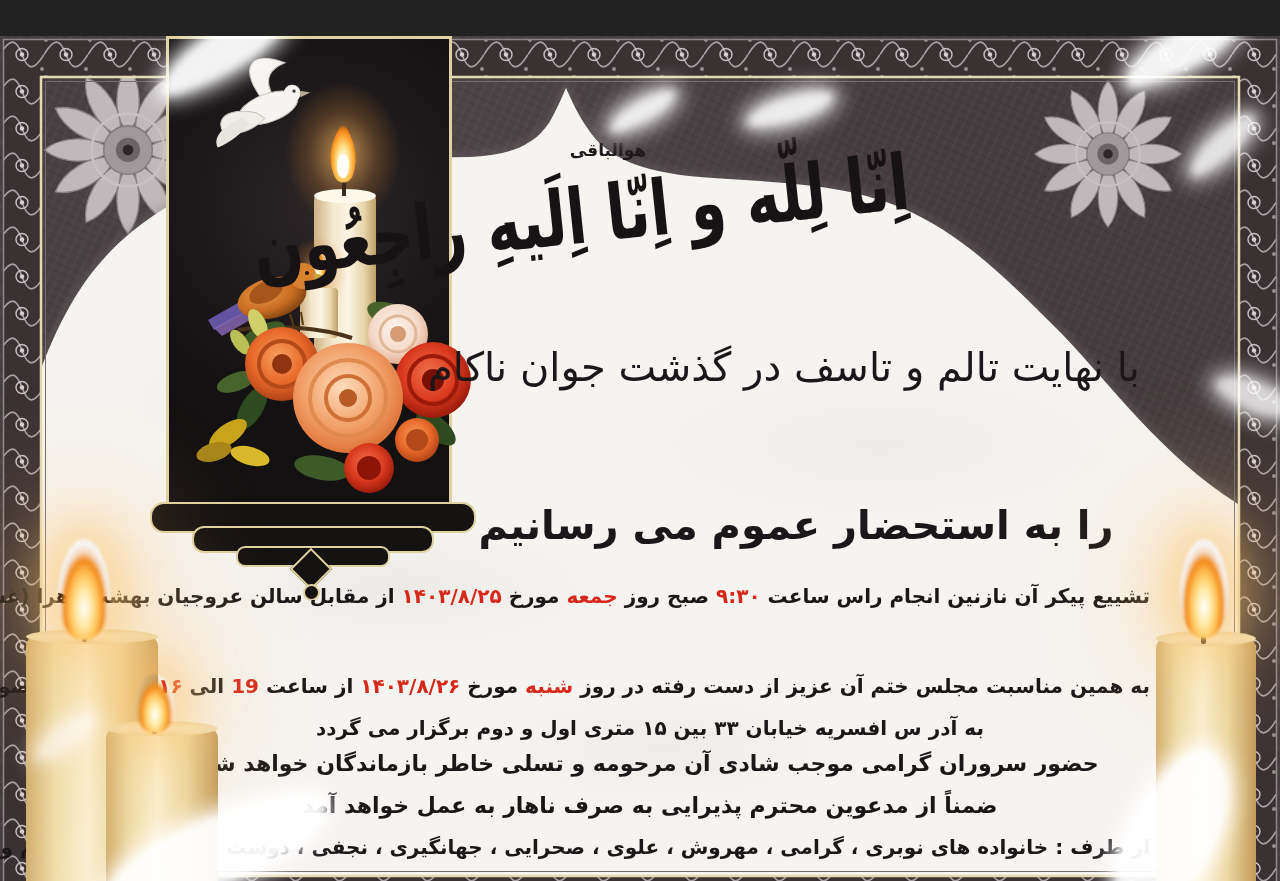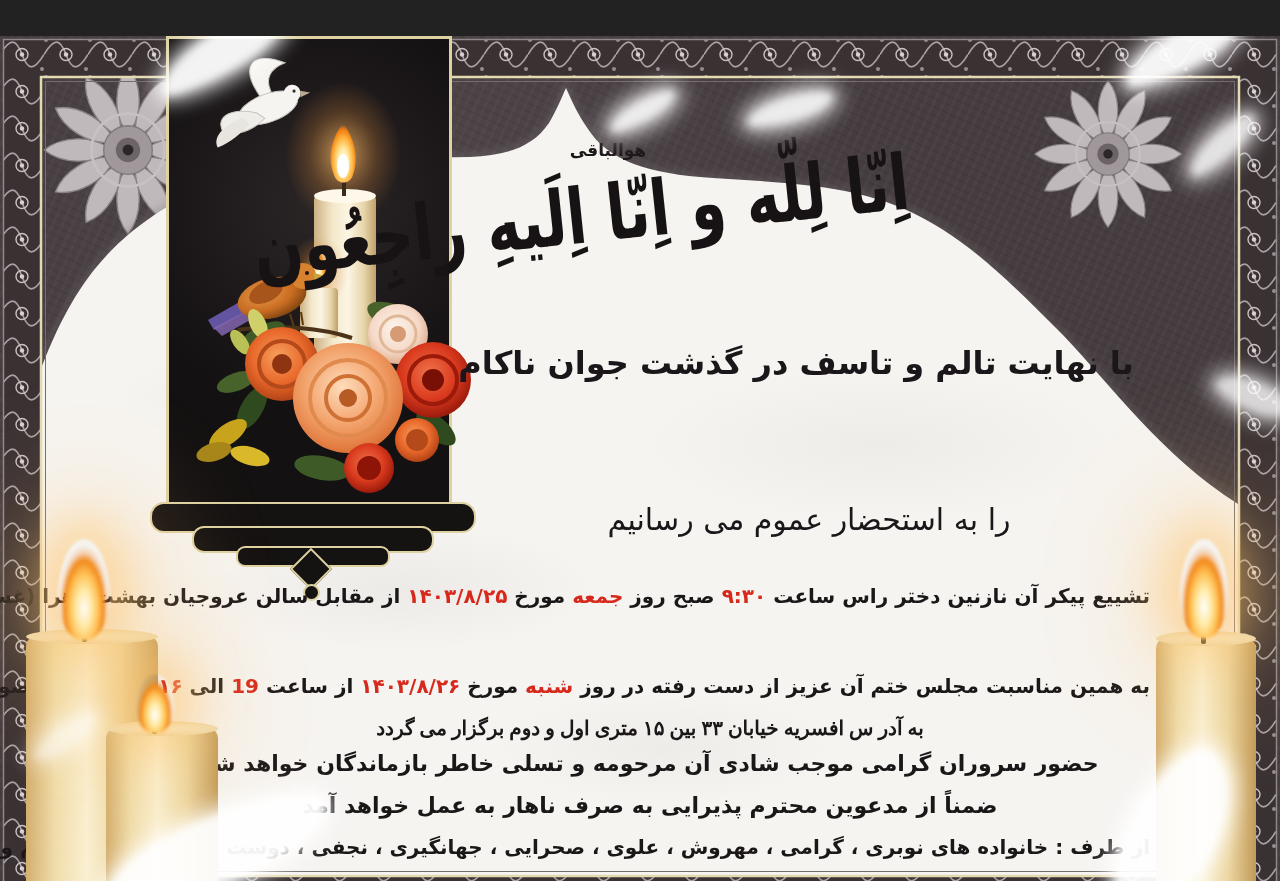--- a/index.html
+++ b/index.html
@@ -14,25 +14,25 @@
       #463d40;
     margin-top: 36px;
   }
   .abs{position:absolute;}
   svg{display:block;}
   
   .txt{position:absolute;text-align:center;direction:rtl;white-space:nowrap;color:#1b1619;}
   .howalbaghi{left:528px;top:104px;width:160px;font-size:17px;font-weight:bold;}
   .calli{left:490px;top:138px;width:420px;font-size:58px;font-weight:bold;color:#171214;
          transform:rotate(-6deg) scaleY(1.32);transform-origin:center;letter-spacing:-2px;line-height:1.05;}
-  .h-intro{left:452px;top:308px;width:688px;font-size:32px;font-weight:bold;}
+  .h-intro{left:452px;top:308px;width:688px;font-size:40px;font-weight:normal;}
   .h-name {left:442px;top:378px;width:700px;font-size:51px;font-weight:bold;color:#d6291c;}
-  .h-outro{left:465px;top:466px;width:688px;font-size:30px;font-weight:normal;}
+  .h-outro{left:452px;top:466px;width:688px;font-size:40px;font-weight:bold;}
   .line{left:150px;width:1000px;font-weight:bold;font-size:20px;color:#1b1719;}
-  .l1{top:548px;}.l2{top:590px;}.l3{top:638px;}.l4{top:680px;font-family:Liberation Serif, serif;}
+  .l1{top:548px;}.l2{top:590px;}.l3{top:638px;}.l4{top:680px;}
   .l5{top:715px;font-size:22px;}.l6{top:757px;font-size:22px;}.l7{top:799px;font-size:20px;}
   .rd{color:#d6291c;}
   
   .panel{left:166px;top:0;width:286px;height:470px;
          background:radial-gradient(circle at 54% 36%, #2b2526, #141112 62%);
          border:3px solid #ded2a2;box-sizing:border-box;z-index:6;}
   .bar{position:absolute;background:#151212;border:2px solid #ded2a2;z-index:6;}
   .bar1{left:150px;top:466px;width:322px;height:27px;border-radius:14px;}
   .bar2{left:192px;top:490px;width:238px;height:23px;border-radius:12px;}
   .bar3{left:236px;top:510px;width:150px;height:17px;border-radius:9px;}
@@ -257,21 +257,21 @@
       <circle cx="369" cy="432" r="12" fill="#8f1408"></circle>
     </g>
   </svg>
 
   <div class="txt howalbaghi z8">هوالباقی</div>
   <div class="txt calli z8">اِنّا لِلّه و اِنّا اِلَیهِ راجِعُون</div>
 
   <div class="txt h-intro z8">با نهایت تالم و تاسف در گذشت جوان ناکام</div>
   <div class="txt h-outro z8">را به استحضار عموم می رسانیم</div>
 
-  <div class="txt line l1 z8"><span>تشییع پیکر آن نازنین دختر راس ساعت </span><span class="rd">۹:۳۰</span><span> صبح روز </span><span class="rd">جمعه</span><span> مورخ </span><span class="rd">۱۴۰۳/۸/۲۵</span><span> از مقابل سالن عروجیان بهشت زهرا  (غسالخانه)</span></div>
+  <div class="txt line l1 z8"><span>تشییع پیکر آن نازنین انجام راس ساعت </span><span class="rd">۹:۳۰</span><span> صبح روز </span><span class="rd">جمعه</span><span> مورخ </span><span class="rd">۱۴۰۳/۸/۲۵</span><span> از مقابل سالن عروجیان بهشت زهرا  (غسالخانه)</span></div>
   <div class="txt line l3 z8"><span>به همین مناسبت مجلس ختم آن عزیز از دست رفته در روز </span><span class="rd">شنبه</span><span> مورخ </span><span class="rd">۱۴۰۳/۸/۲۶</span><span> از ساعت </span><span class="rd">19</span><span> الی </span><span class="rd">۱۶</span><span> در مسجد الرضویه</span></div>
   <div class="txt line l4 z8"><span>به آدر س افسریه خیابان ۳۳ بین ۱۵ متری اول و دوم برگزار می گردد</span></div>
   <div class="txt line l5 z8"><span>حضور سروران گرامی موجب شادی آن مرحومه و تسلی خاطر بازماندگان خواهد شد</span></div>
   <div class="txt line l6 z8"><span>ضمناً از مدعوین محترم پذیرایی به صرف ناهار به عمل خواهد آمد</span></div>
   <div class="txt line l7 z8"><span>از طرف : خانواده های نوبری ، گرامی ، مهروش ، علوی ، صحرایی ، جهانگیری ، نجفی ، دوست فاطمه و سایر اقوام و بستگان</span></div>
 
   <div class="cbody" style="left:26px;top:600px;width:132px;height:281px;"></div>
   <div class="wick" style="left:82px;top:590px;"></div>
   <div class="flame" style="left:58px;top:503px;width:52px;height:102px;"></div>
   <div class="cbody" style="left:106px;top:692px;width:112px;height:189px;"></div>

